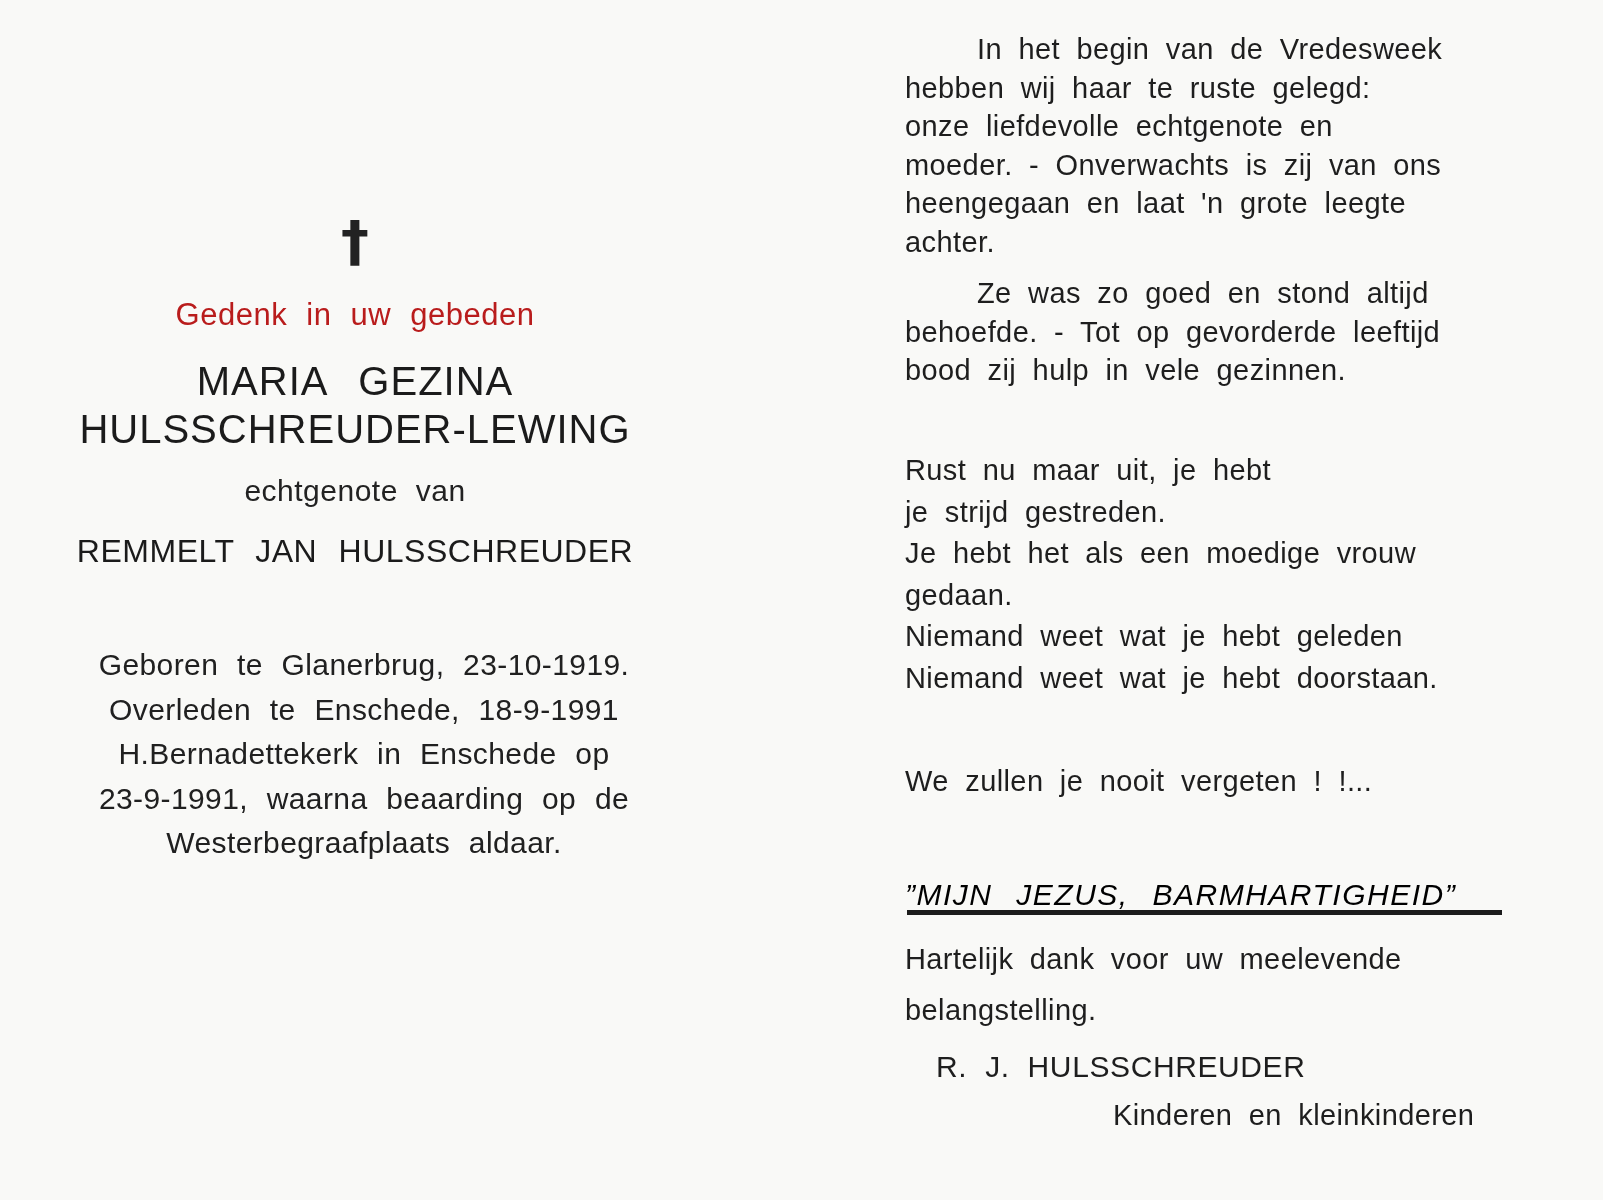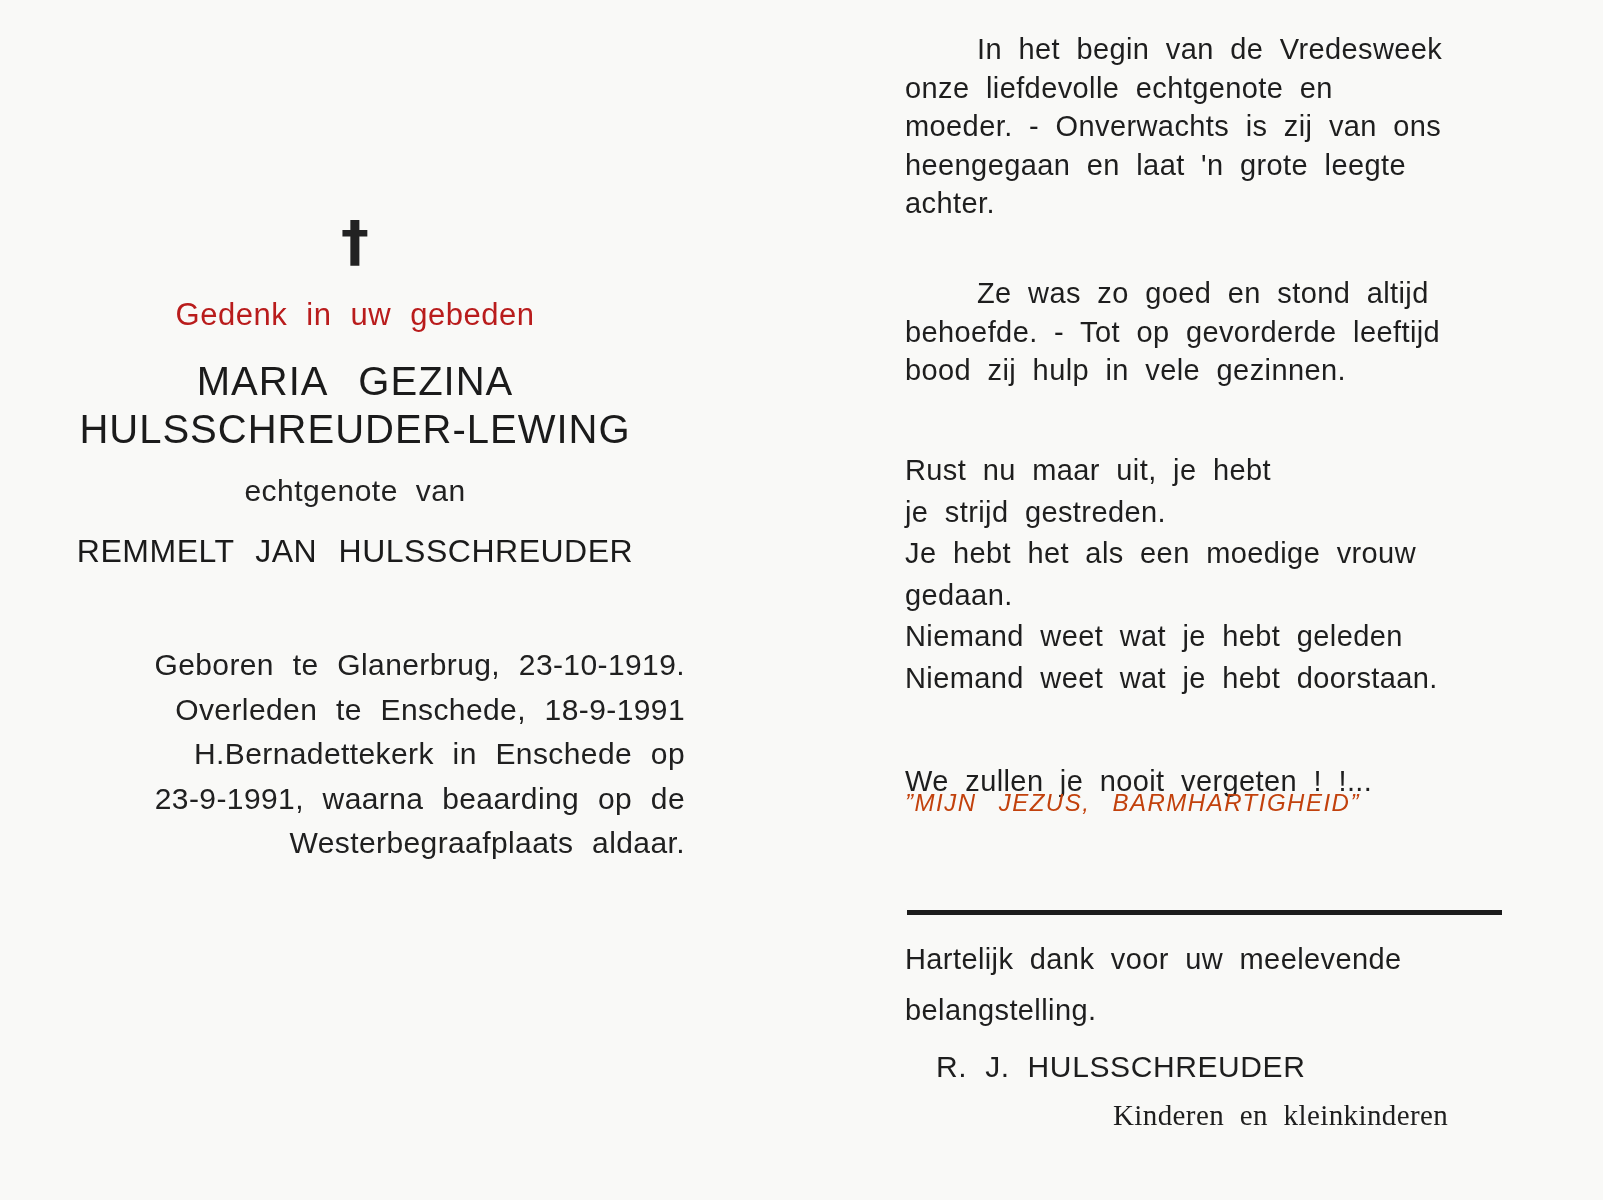--- a/index.html
+++ b/index.html
@@ -32,51 +32,50 @@
   }
   .relation {
     position: absolute; left: 0; width: 100%; top: 474px;
     font-size: 30px; word-spacing: 9px; letter-spacing: 0.5px; color: #222;
   }
   .spouse-name {
     position: absolute; left: 0; width: 100%; top: 533px;
     font-size: 32px; word-spacing: 12px; letter-spacing: 0.5px; color: #1b1b1b;
   }
   .life-details {
-    position: absolute; left: 0; width: 100%; top: 643px;
+    position: absolute; left: 9px; width: 100%; top: 643px;
     font-size: 30px; line-height: 44.5px; word-spacing: 10px; letter-spacing: 0.4px;
     color: #202020;
-    text-align: right;
   }
 
   
   #right-page { left: 905px; width: 665px; text-align: left; }
   .body-par {
     position: absolute; left: 0; width: 100%;
     font-size: 29px; line-height: 38.5px; word-spacing: 8px; letter-spacing: 0.4px;
     color: #1e1e1e;
   }
   .body-par .indent { text-indent: 72px; }
   #paragraph-1 { top: 30px; }
   #paragraph-2 { top: 274px; }
   #poem { top: 450px; line-height: 41.5px; }
   #never-forget { top: 762px; }
   #invocation {
-    top: 784px;
-    font-style: italic; font-size: 24px;
+    top: 876px;
+    font-style: italic; font-size: 30px;
     word-spacing: 14px; letter-spacing: 1.5px;
-    color: #c2410c;
+    color: #000000;
   }
   .divider {
     position: absolute; left: 2px; top: 910px;
     width: 595px; height: 5px; background: #1c1c1c;
   }
   #thanks { top: 934px; line-height: 51px; }
   #signature { top: 1048px; font-size: 30px; letter-spacing: 0.6px; word-spacing: 9px; margin-left: 31px; }
-  #signature-sub { top: 1096px; padding-left: 208px; font-family: Liberation Serif, serif; }
+  #signature-sub { top: 1096px; padding-left: 208px; }
 </style>
 </head>
 <body>
 
 <div class="page" id="left-page">
   <div class="cross">†</div>
   <div class="dedication">Gedenk in uw gebeden</div>
   <div class="deceased-name">
     <div>MARIA GEZINA</div>
     <div>HULSSCHREUDER-LEWING</div>
@@ -88,20 +87,21 @@
     <div>Overleden te Enschede, 18-9-1991</div>
     <div>H.Bernadettekerk in Enschede op</div>
     <div>23-9-1991, waarna beaarding op de</div>
     <div>Westerbegraafplaats aldaar.</div>
   </div>
 </div>
 
 <div class="page" id="right-page">
   <div class="body-par" id="paragraph-1">
     <div class="indent">In het begin van de Vredesweek</div>
+    <div>hebben wij haar te ruste gelegd:</div>
     <div>onze liefdevolle echtgenote en</div>
     <div>moeder. - Onverwachts is zij van ons</div>
     <div>heengegaan en laat 'n grote leegte</div>
     <div>achter.</div>
   </div>
 
   <div class="body-par" id="paragraph-2">
     <div class="indent">Ze was zo goed en stond altijd</div>
     <div>behoefde. - Tot op gevorderde leeftijd</div>
     <div>bood zij hulp in vele gezinnen.</div>

